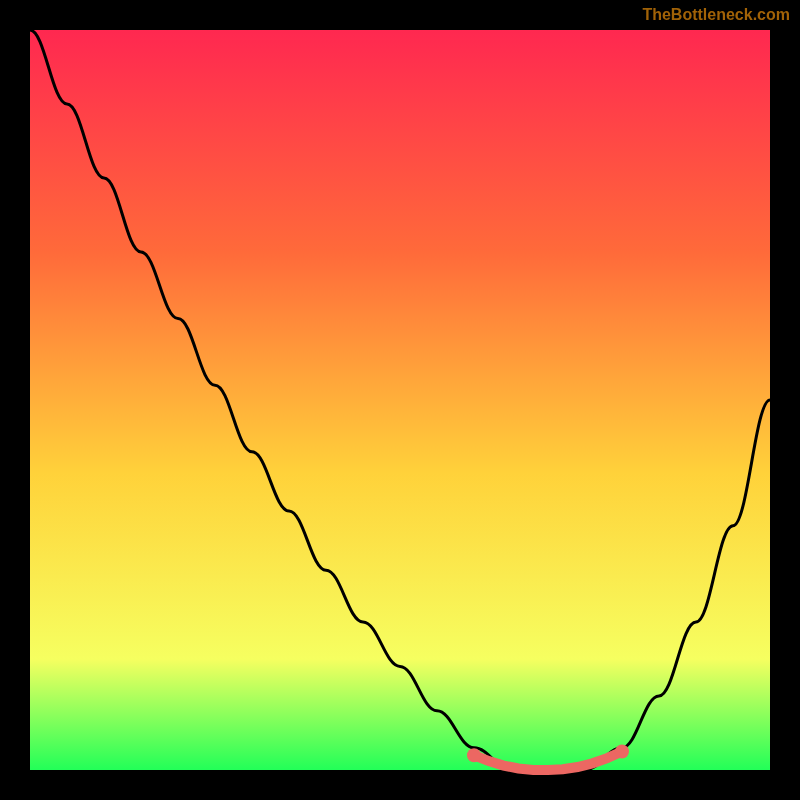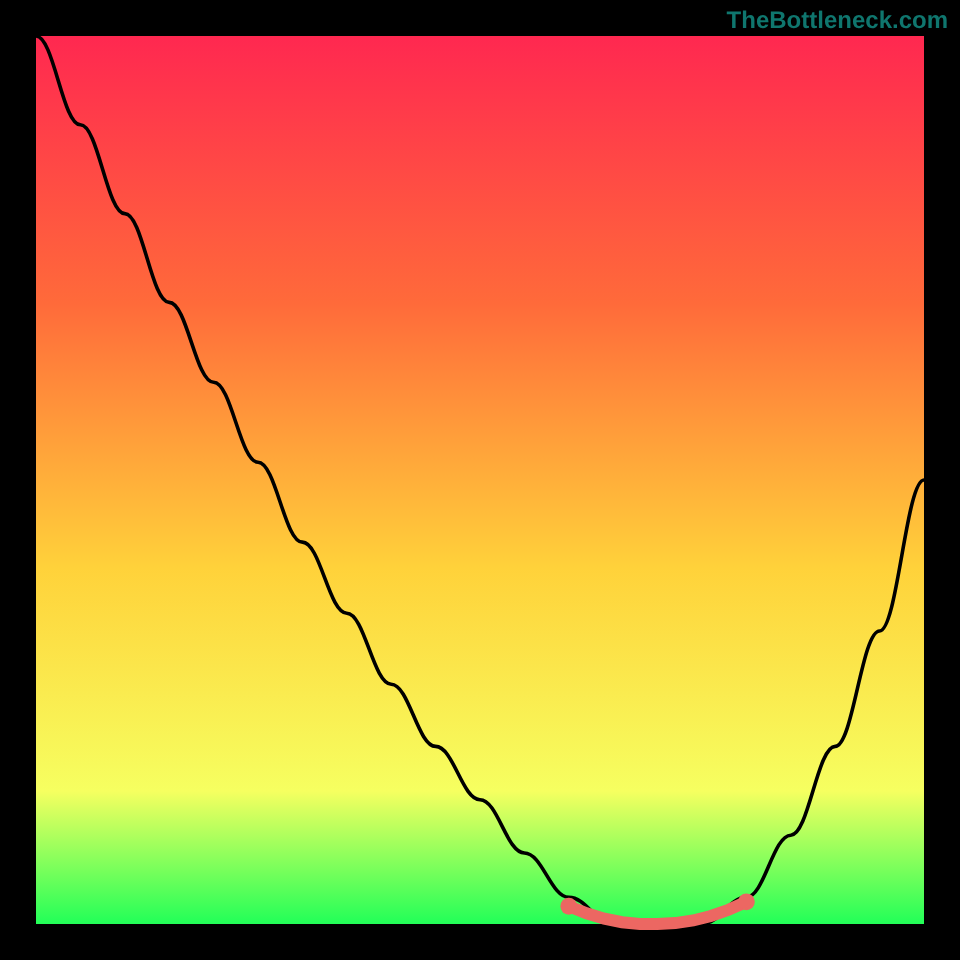--- a/index.html
+++ b/index.html
@@ -14,23 +14,23 @@
     position: relative;
     width: 800px;
     height: 800px;
     background: #000000;
   }
   .watermark {
     position: absolute;
     top: 6px;
     right: 10px;
     font-family: Arial, Helvetica, sans-serif;
-    font-size: 20px;
+    font-size: 16px;
     font-weight: bold;
-    color: #0f766e;
+    color: #a16207;
     z-index: 10;
   }
   svg {
     position: absolute;
     top: 0;
     left: 0;
   }
 </style>
 </head>
 <body>

